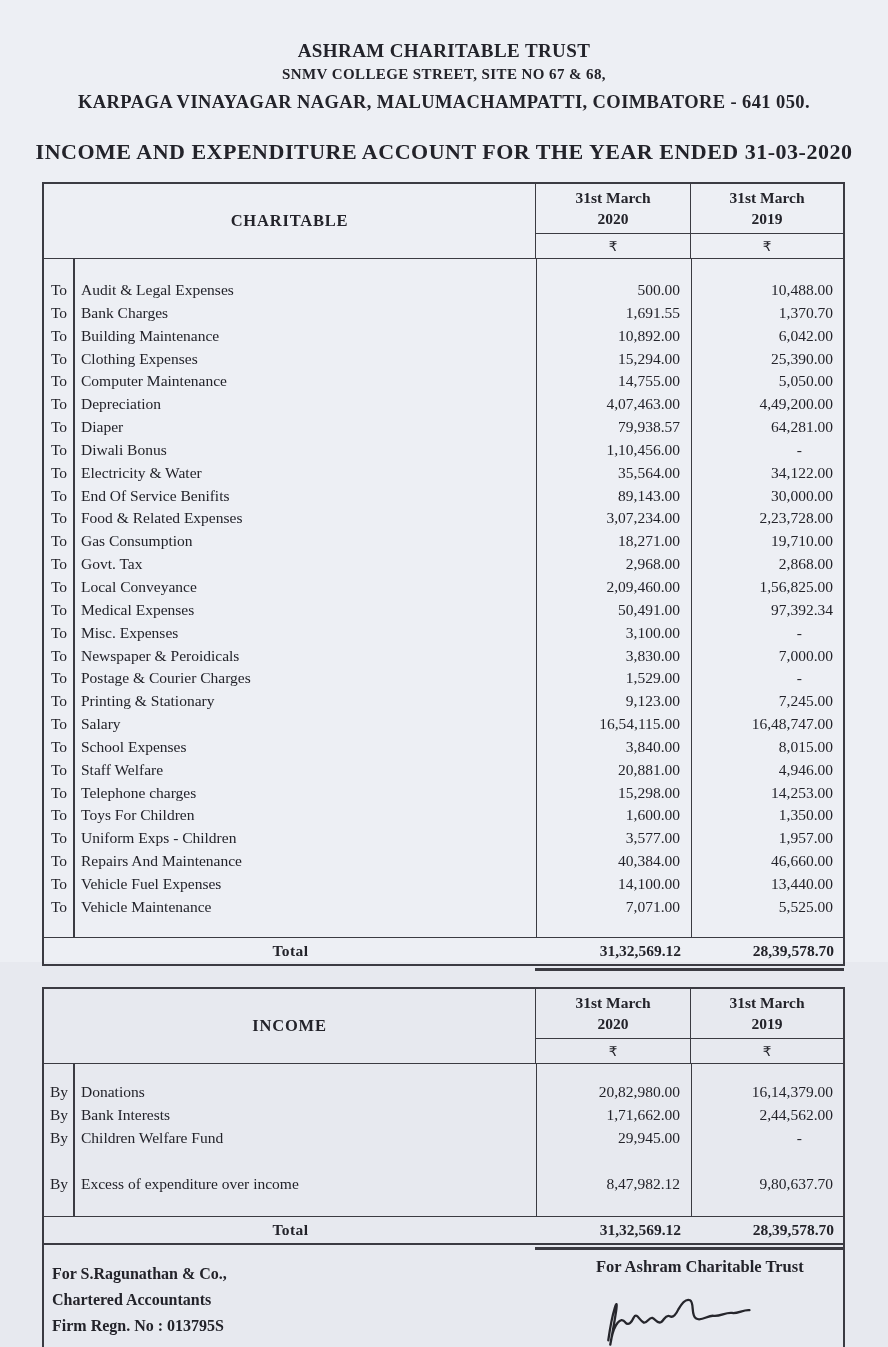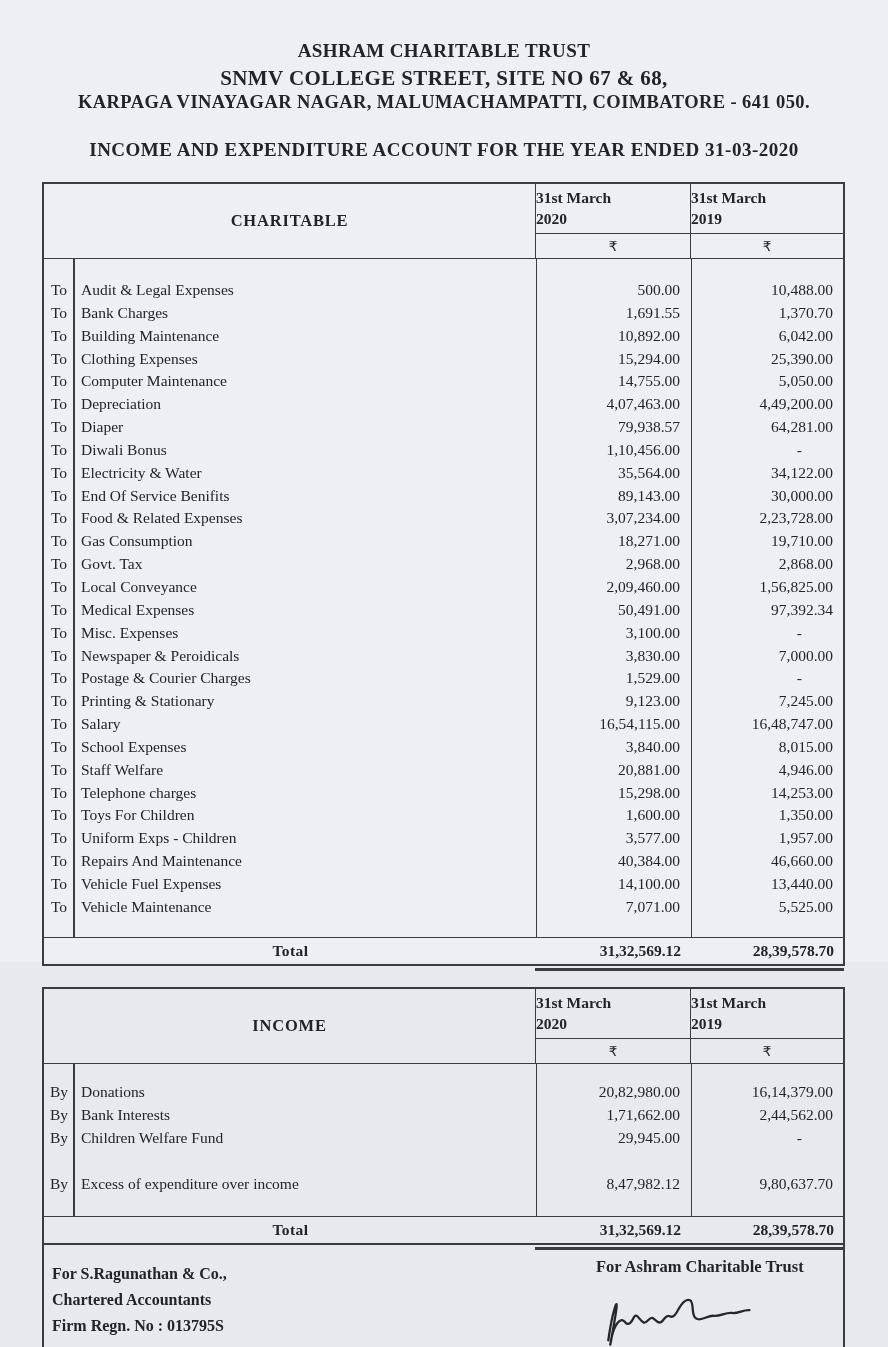--- a/index.html
+++ b/index.html
@@ -7,23 +7,23 @@
     width:888px;height:1347px;overflow:hidden;
     background:#e7e9ef;
     font-family:"Liberation Serif", serif;
     color:#23232a;
   }
   .page{position:relative;width:888px;height:962px;background:#edeff4;}
 
   
   .hline{position:absolute;left:0;right:0;text-align:center;font-weight:bold;letter-spacing:.4px;}
   .org-name{top:40px;font-size:19px;}
-  .org-addr1{top:66px;font-size:21px;}
+  .org-addr1{top:66px;font-size:15px;}
   .org-addr2{top:92px;font-size:18.5px;}
-  .stmt-title{top:139px;font-size:19px;letter-spacing:.5px;}
+  .stmt-title{top:139px;font-size:22px;letter-spacing:.5px;}
 
   
   .acct-table{
     position:absolute;left:42px;width:803px;
     border:2px solid #3b3b42;
     box-sizing:border-box;
     display:flex;flex-direction:column;
   }
   #expenditure-table{top:182px;height:784px;}
   #income-table{top:987px;height:258px;}
@@ -35,21 +35,21 @@
     border-bottom:1.8px solid #3b3b42;
     flex:0 0 auto;
   }
   .section-cell{
     grid-row:1 / span 2;grid-column:1;
     display:flex;align-items:center;justify-content:center;
     font-weight:bold;font-size:16.5px;letter-spacing:.8px;
   }
   .colhead{
     border-left:1.6px solid #3b3b42;border-bottom:1.6px solid #3b3b42;
-    display:flex;flex-direction:column;justify-content:center;
+    display:flex;flex-direction:column;align-items:center;justify-content:center;
     font-weight:bold;font-size:15.5px;line-height:1.3;
   }
   .rs-cell{
     border-left:1.6px solid #3b3b42;
     display:flex;align-items:center;justify-content:center;
     font-family:"DejaVu Sans", sans-serif;font-size:13.5px;
   }
   .col2{grid-column:2;} .col3{grid-column:3;}
 
   .tbody{position:relative;flex:1 1 auto;box-sizing:border-box;}

